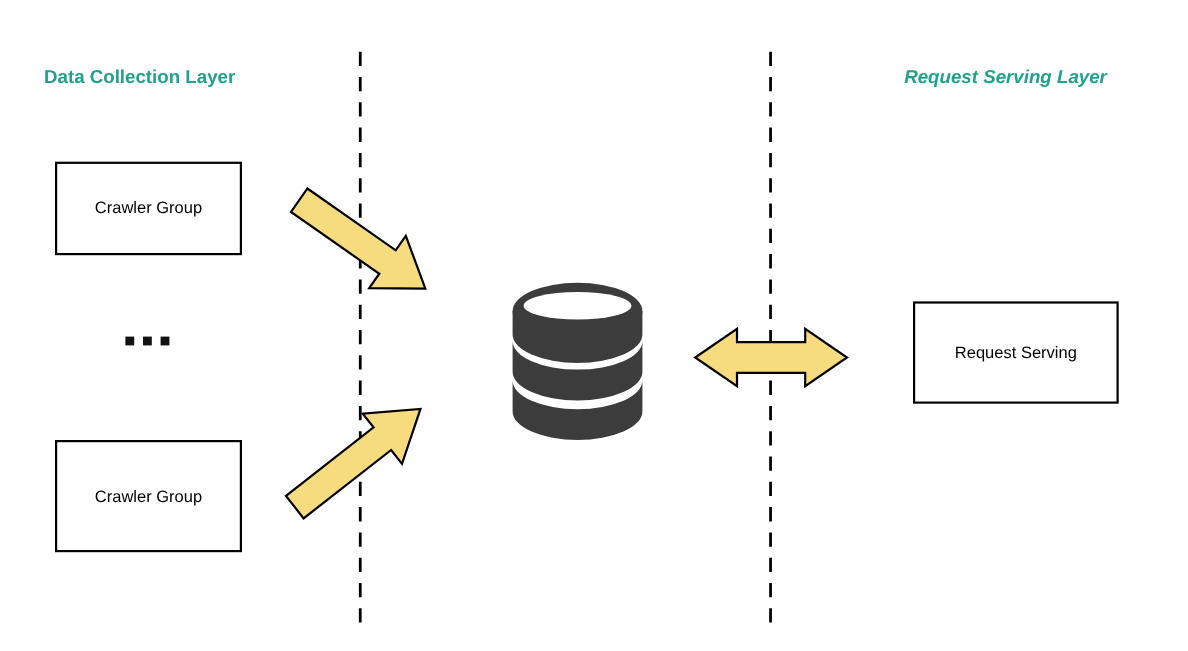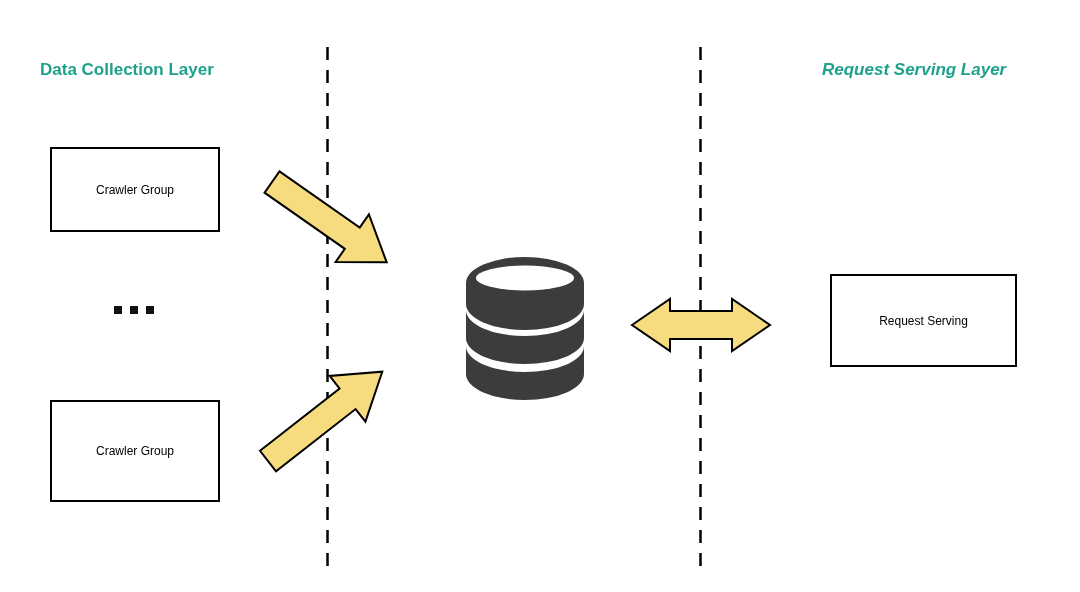--- a/index.html
+++ b/index.html
@@ -33,21 +33,21 @@
   .arrow { fill: var(--arrow-fill); stroke: var(--arrow-stroke); stroke-width: 2; stroke-linejoin: miter; }
   .db-dark { fill: var(--database); }
   .db-light { fill: var(--background); }
   .node {
     position: absolute;
     background: var(--background);
     border: 2px solid var(--box-border);
     display: flex;
     align-items: center;
     justify-content: center;
-    font-size: 12px;
+    font-size: 15px;
     color: var(--text);
     text-align: center;
   }
   .node.crawler-1 { left: 50px;  top: 135px; width: 170px; height: 85px; }
   .node.crawler-2 { left: 50px;  top: 388px; width: 170px; height: 102px; }
   .node.serving   { left: 830px; top: 262px; width: 187px; height: 93px; }
   .ellipsis {
     position: absolute;
     left: 114px; top: 294px;
     display: flex;

